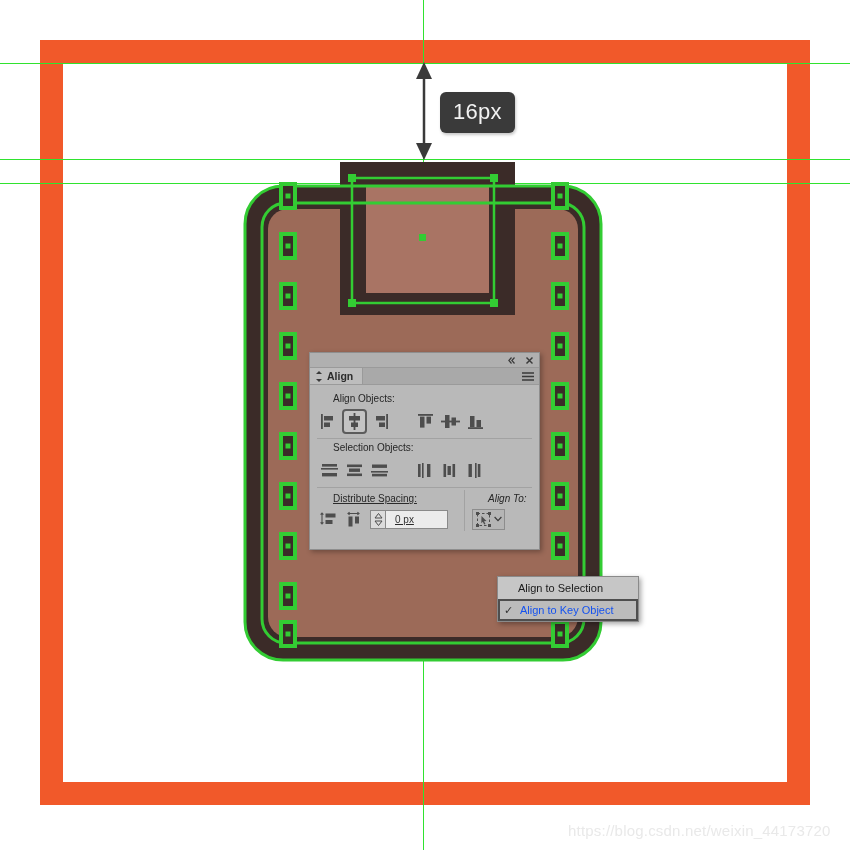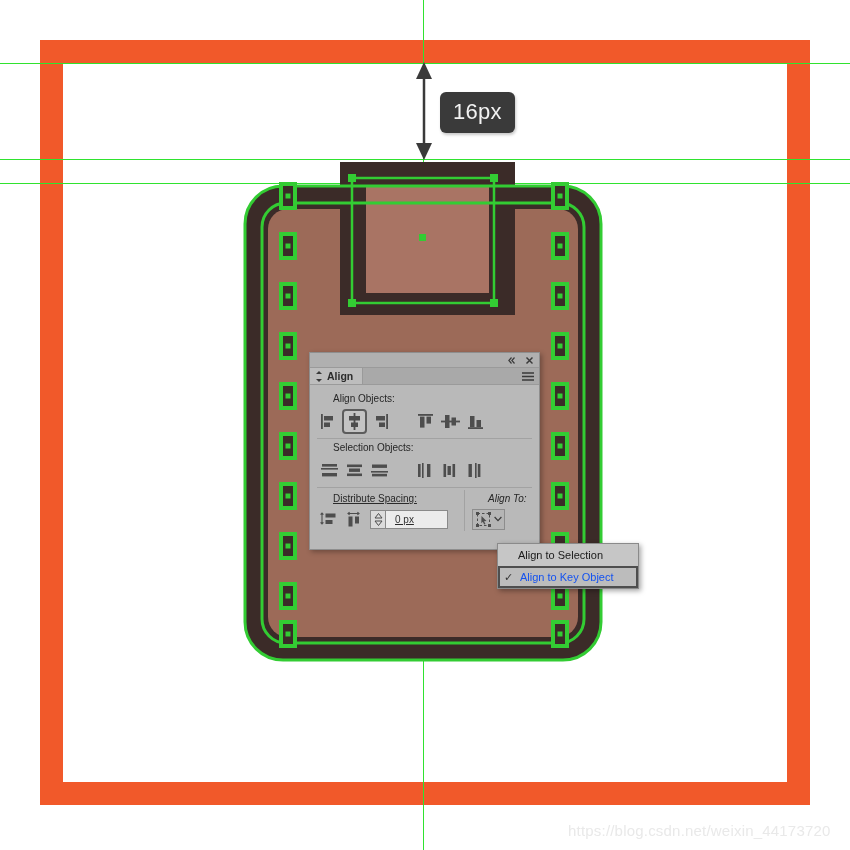--- a/index.html
+++ b/index.html
@@ -84,21 +84,21 @@
     border-left: 1px solid #8a8a8a; font-size: 10px; color: #333;
     padding-left: 9px; font-family: "Liberation Sans", sans-serif;
   }
   #align-to-btn {
     width: 33px; height: 21px; background: #b5b5b5; border: 1px solid #8d8d8d;
     display: flex; align-items: center; justify-content: center; gap: 1px; cursor: pointer;
   }
 
   
   #align-menu {
-    position: absolute; left: 497px; top: 543px; width: 142px;
+    position: absolute; left: 497px; top: 576px; width: 142px;
     background: #c6c6c6; border: 1px solid #8a8a8a;
     box-shadow: 2px 2px 5px rgba(0,0,0,.35);
     font-size: 11px; color: #1a1a1a;
   }
   .menu-item {
     height: 22px; display: flex; align-items: center;
     padding-left: 20px; position: relative; cursor: pointer;
   }
   .menu-item.checked {
     color: #1452f0; background: #bcbcbc;

